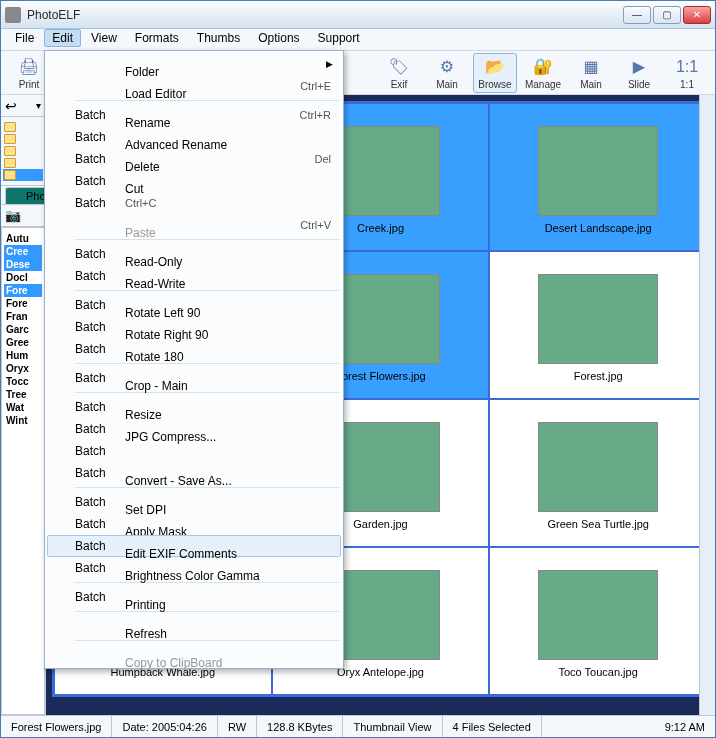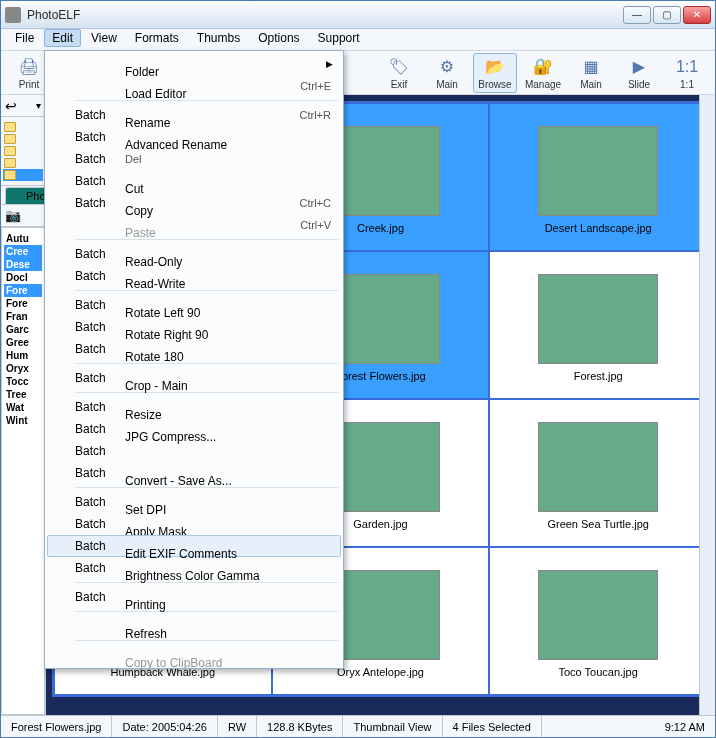--- a/index.html
+++ b/index.html
@@ -268,29 +268,29 @@
       <span class="col1">Batch</span>
       <span class="col2">Rename</span>
       <span class="shortcut">Ctrl+R</span>
     </div>
     <div class="dd-row">
       <span class="col1">Batch</span>
       <span class="col2">Advanced Rename</span>
     </div>
     <div class="dd-row">
       <span class="col1">Batch</span>
+      <span class="col2">Delete</span>
       <span class="shortcut">Del</span>
     </div>
     <div class="dd-row">
       <span class="col1">Batch</span>
       <span class="col2">Cut</span>
     </div>
     <div class="dd-row">
       <span class="col1">Batch</span>
-      <span class="col2">Copy</span>
       <span class="shortcut">Ctrl+C</span>
     </div>
     <div class="dd-row disabled">
       <span class="col1"></span>
       <span class="col2">Paste</span>
       <span class="shortcut">Ctrl+V</span>
     </div>
     <div class="dd-sep"></div>
     <div class="dd-row">
       <span class="col1">Batch</span>

